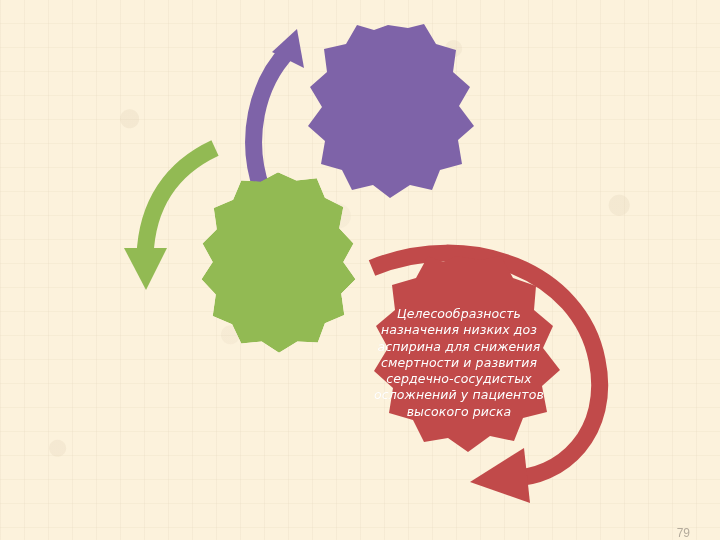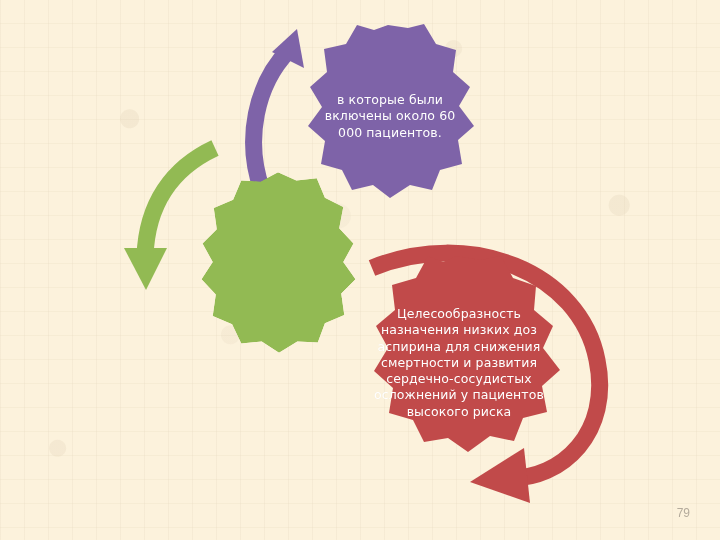--- a/index.html
+++ b/index.html
@@ -59,25 +59,26 @@
     left: 316px; top: 92px; width: 148px;
     font-size: 12.5px;
   }
   #green-gear-text {
     left: 208px; top: 186px; width: 122px;
     font-size: 12.5px;
   }
   #red-gear-text {
     left: 368px; top: 306px; width: 182px;
     font-size: 12.5px;
+    font-style: italic;
   }
   #page-number {
     position: absolute;
     right: 30px;
-    bottom: 20px;
+    bottom: 0;
     font-size: 12px;
     color: #b4ab9c;
     font-family: "Liberation Sans", sans-serif;
   }
 </style>
 </head>
 <body>
 
 <div id="slide">
 
@@ -135,20 +136,19 @@
   </svg>
 
   <svg class="gear-svg" style="left:338px;top:252px;width:238px;height:224px" viewBox="0 0 238 224">
     <path d="M119 4
              L142 8 L163 4 L175 26 L198 34 L196 58 L215 74 L205 96
              L222 118 L204 134 L209 160 L185 166 L176 189 L152 184
              L130 200 L110 186 L86 190 L75 168 L51 161 L55 136
              L36 119 L50 96 L38 74 L57 58 L54 33 L78 26 L90 4 L105 10 Z" fill="#C14A4A"></path>
   </svg>
 
-  <div id="purple-gear-text" class="gear-text">в которые были включены около 60 000 пациентов.</div>
 
 
   <div id="red-gear-text" class="gear-text">Целесообразность назначения низких доз аспирина для снижения смертности и развития сердечно-сосудистых осложнений у пациентов высокого риска</div>
 
   <div id="page-number">79</div>
 
 </div>
 
 </body></html>

